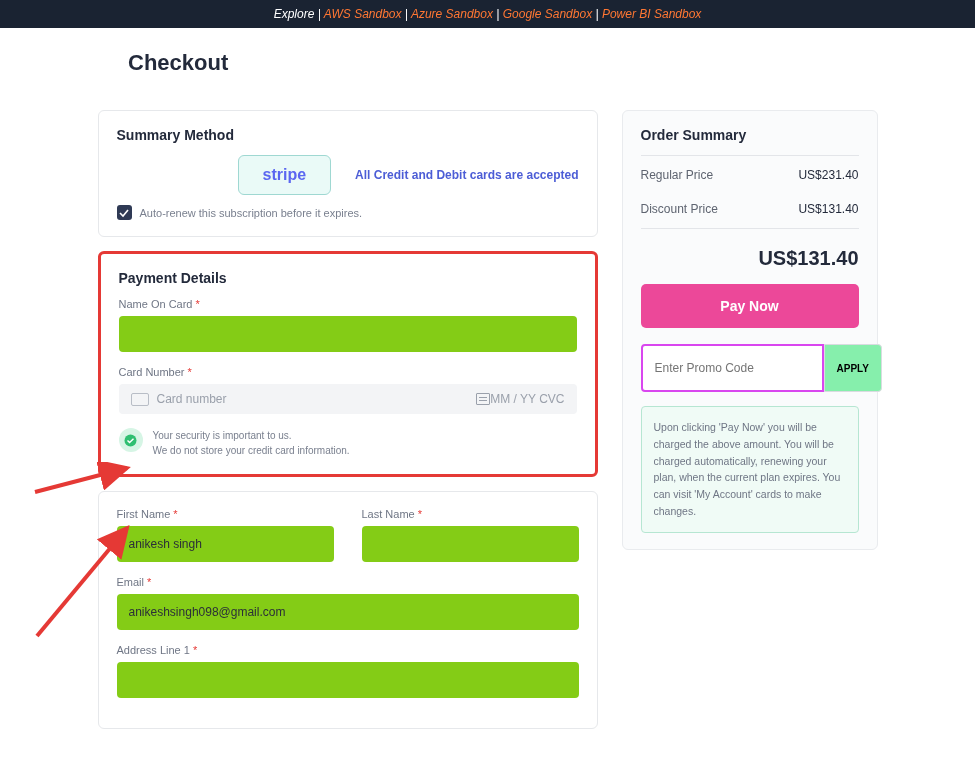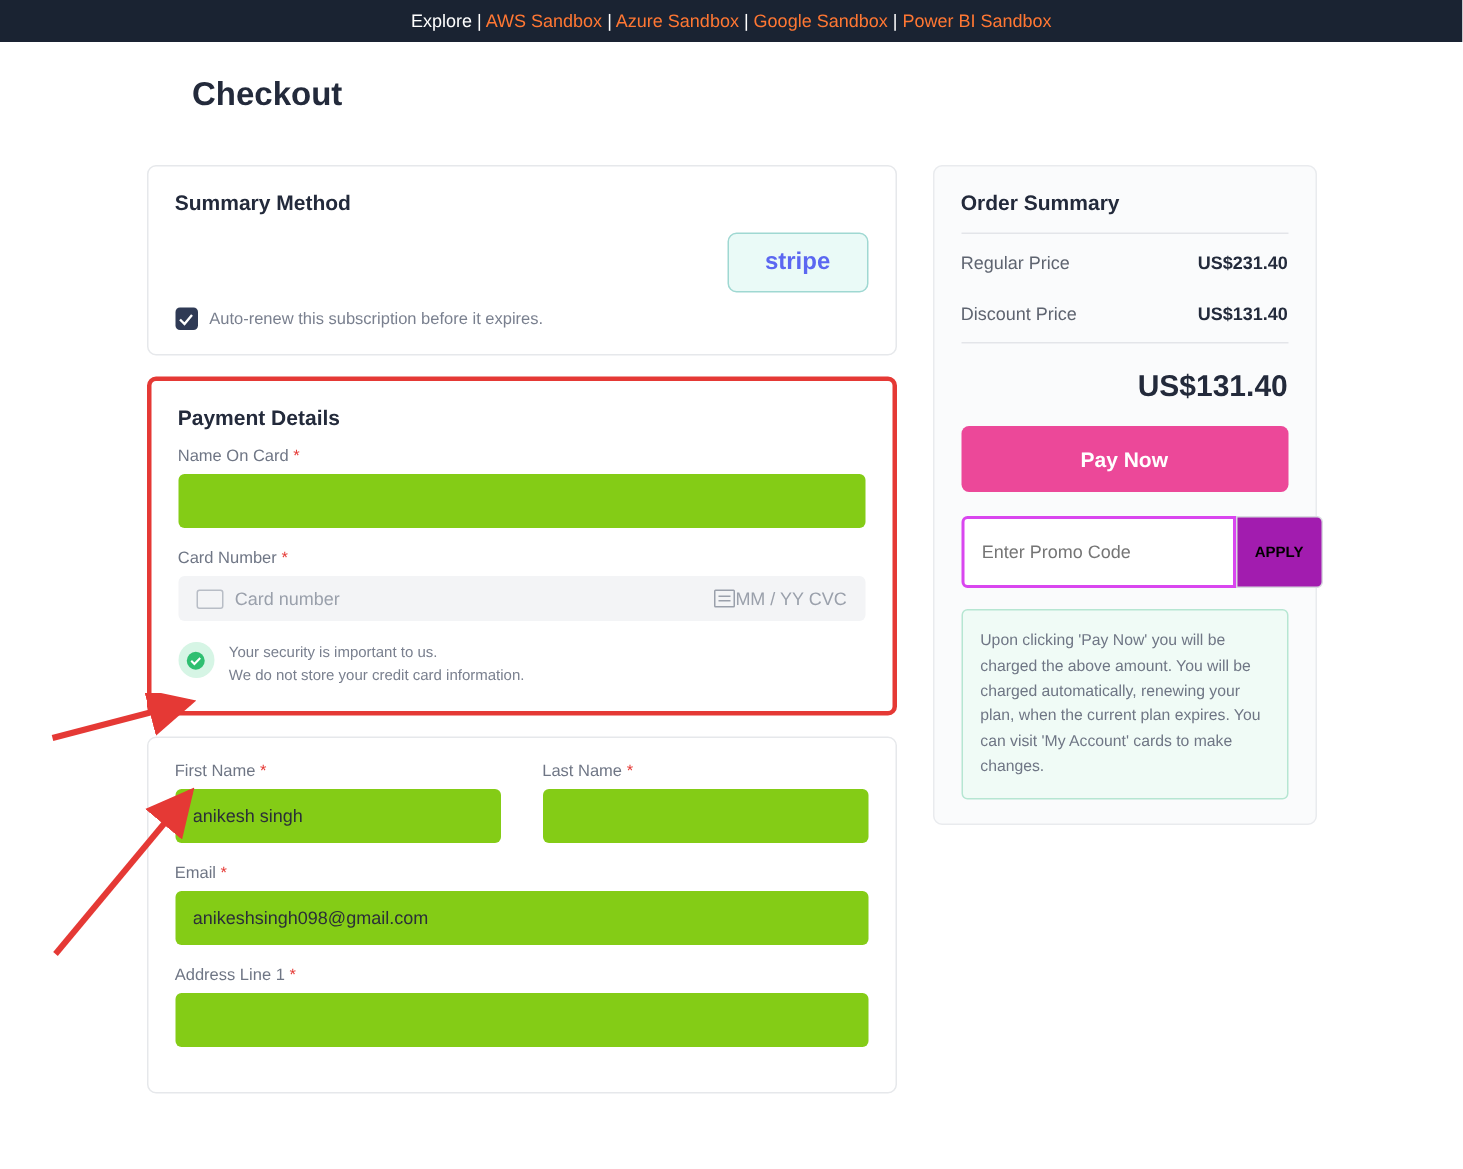--- a/index.html
+++ b/index.html
@@ -1,17 +1,17 @@
 <!DOCTYPE html>
 <html><head>
 <meta charset="utf-8">
 <style>
 * { box-sizing: border-box; margin: 0; padding: 0; font-family: -apple-system, BlinkMacSystemFont, 'Segoe UI', Arial, sans-serif; }
 body { background: #fff; color: #333; }
-.top-bar { background: #1a2332; color: #fff; text-align: center; padding: 7px 0; font-size: 12px; }
+.top-bar { background: #1a2332; color: #fff; text-align: center; padding: 7px 0; font-size: 12px; font-style: italic; }
 .top-bar .lnk { color: #ff7733; text-decoration: none; }
 .top-bar .sep { color: #fff; }
 .container { max-width: 780px; margin: 0 auto; padding: 20px 0; display: flex; gap: 24px; align-items: flex-start; }
 .wrap { width: 975px; margin: 0 auto; position: relative; }
 h1 { font-size: 22px; font-weight: 700; margin: 22px 0 14px 128px; color: #232a3b; }
 .left { flex: 1; }
 .card { border: 1px solid #e6e8eb; border-radius: 6px; padding: 16px 18px; margin-bottom: 14px; background:#fff; }
 .card h2 { font-size: 14px; font-weight: 700; color: #232a3b; margin-bottom: 12px; }
 .stripe-row { display: flex; align-items: center; gap: 24px; margin-bottom: 10px; justify-content: flex-end; }
 .stripe-btn { border: 1px solid #9fd8d2; background: #eafaf7; border-radius: 6px; padding: 10px 24px; font-size: 16px; font-weight: 700; color: #5b67f1; }
@@ -33,27 +33,27 @@
 .card-icon { width:18px; height:13px; border:1px solid #b8bdc6; border-radius:2px; margin-right:8px; }
 .scan-icon { width:14px; height:12px; border:1px solid #9aa0ab; border-radius:1px; margin-left:8px; position:relative; }
 .scan-icon:after{content:"";position:absolute;left:2px;right:2px;top:3px;height:1px;background:#9aa0ab;box-shadow:0 3px 0 #9aa0ab;}
 .sec-row { display:flex; gap:10px; align-items:flex-start; margin-top:14px; }
 .shield { width:24px;height:24px;border-radius:50%;background:#d6f5e5;display:inline-flex;align-items:center;justify-content:center;flex-shrink:0; }
 .sec-txt { font-size:10px; color:#7a808f; line-height:1.5; }
 .right { width: 256px; }
 .sum-card { background:#fafbfc; border:1px solid #e9ebee; border-radius:6px; padding:16px 18px; }
 .sum-card h3 { font-size:14px; font-weight:700; color:#232a3b; margin-bottom:12px; }
 .price-row { display:flex; justify-content:space-between; font-size:12px; color:#5e6470; padding:10px 0; }
-.price-val { font-weight:700; color:#232a3b; }
+.price-val { font-weight:400; color:#232a3b; }
 .hr { border:none; border-top:1px solid #e3e5e9; margin:2px 0; }
 .total { text-align:right; font-size:20px; font-weight:800; color:#232a3b; padding:16px 0 14px; }
 .pay-btn { width:100%; background:#ec4899; color:#fff; border:none; padding:14px 0; font-size:14px; font-weight:700; border-radius:5px; cursor:pointer; margin-bottom:16px; }
 .promo-row { display:flex; gap:0; margin-bottom:14px; }
 .promo-in { flex:1; border:2px solid #d946ef; background:#fff; padding:15px 12px; font-size:12px; border-radius:4px 0 0 4px; }
-.apply-btn { border:1px solid #d9dbe0; background:#a21caf; font-size:10px; font-weight:700; padding:0 12px; border-radius:0 4px 4px 0; cursor:pointer; }
+.apply-btn { border:1px solid #d9dbe0; background:#86efac; font-size:10px; font-weight:700; padding:0 12px; border-radius:0 4px 4px 0; cursor:pointer; }
 .note { border:1px solid #b6e6d2; background:#f0fbf6; border-radius:4px; padding:12px; font-size:10.5px; color:#6f7685; line-height:1.6; }
 .arrow { position:absolute; pointer-events:none; }
 </style>
 </head>
 <body>
 
 <div class="wrap">
 
 <div class="top-bar">
   <span>Explore</span>
@@ -69,20 +69,21 @@
 
 <h1>Checkout</h1>
 
 <div class="container">
   <div class="left">
 
     <div class="card">
       <h2>Summary Method</h2>
       <div class="stripe-row">
         <button class="stripe-btn">stripe</button>
+        <span class="credit-text">All Credit and Debit cards are accepted</span>
       </div>
       <label class="chk-row">
         <span class="chk">
           <svg viewBox="0 0 10 10">
                 <path d="M1 5 L4 8 L9 2" stroke="#fff" stroke-width="1.6" fill="none"></path>
               </svg>
         </span>
         <span>Auto-renew this subscription before it expires.</span>
       </label>
     </div>

